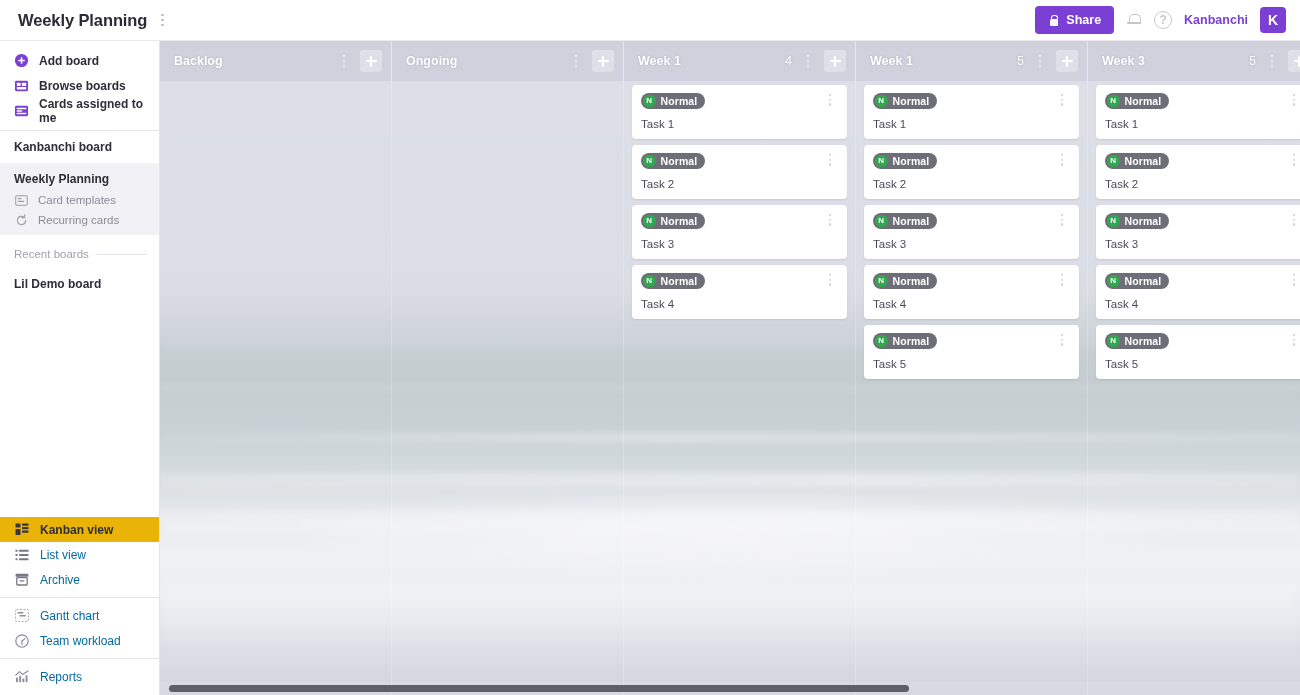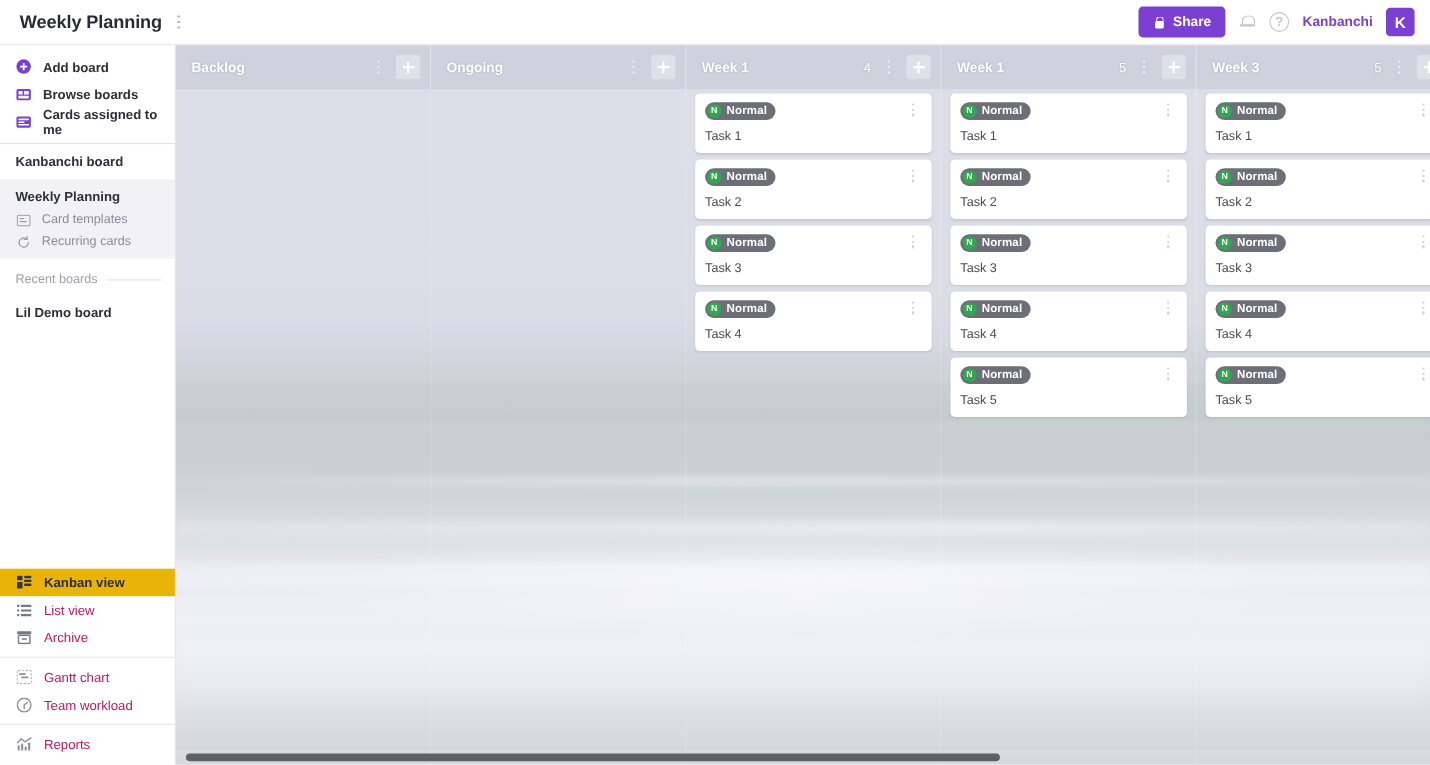--- a/index.html
+++ b/index.html
@@ -193,21 +193,21 @@
   .recent-label { font-size: 11.5px; color: #a0a0ad; white-space: nowrap; }
   .recent-line { flex: 1; height: 1px; background: #e4e4ea; }
 
   .sidebar-bottom { margin-top: auto; }
   .view-item {
     display: flex; align-items: center; gap: 11px;
     height: 25px; padding: 0 0 0 14px;
     font-size: 12px; color: #2e2e3a; cursor: pointer;
   }
   .view-item.active { background: #eab308; font-weight: bold; }
-  .view-item.muted { color: #be185d; }
+  .view-item.muted { color: #0369a1; }
   .view-sep { height: 1px; background: #e4e4ea; margin: 5px 0; }
 
   
   .board-area {
     position: absolute;
     top: 41px; left: 160px;
     width: 1140px;
     height: 654px;
     overflow: hidden;
   }

